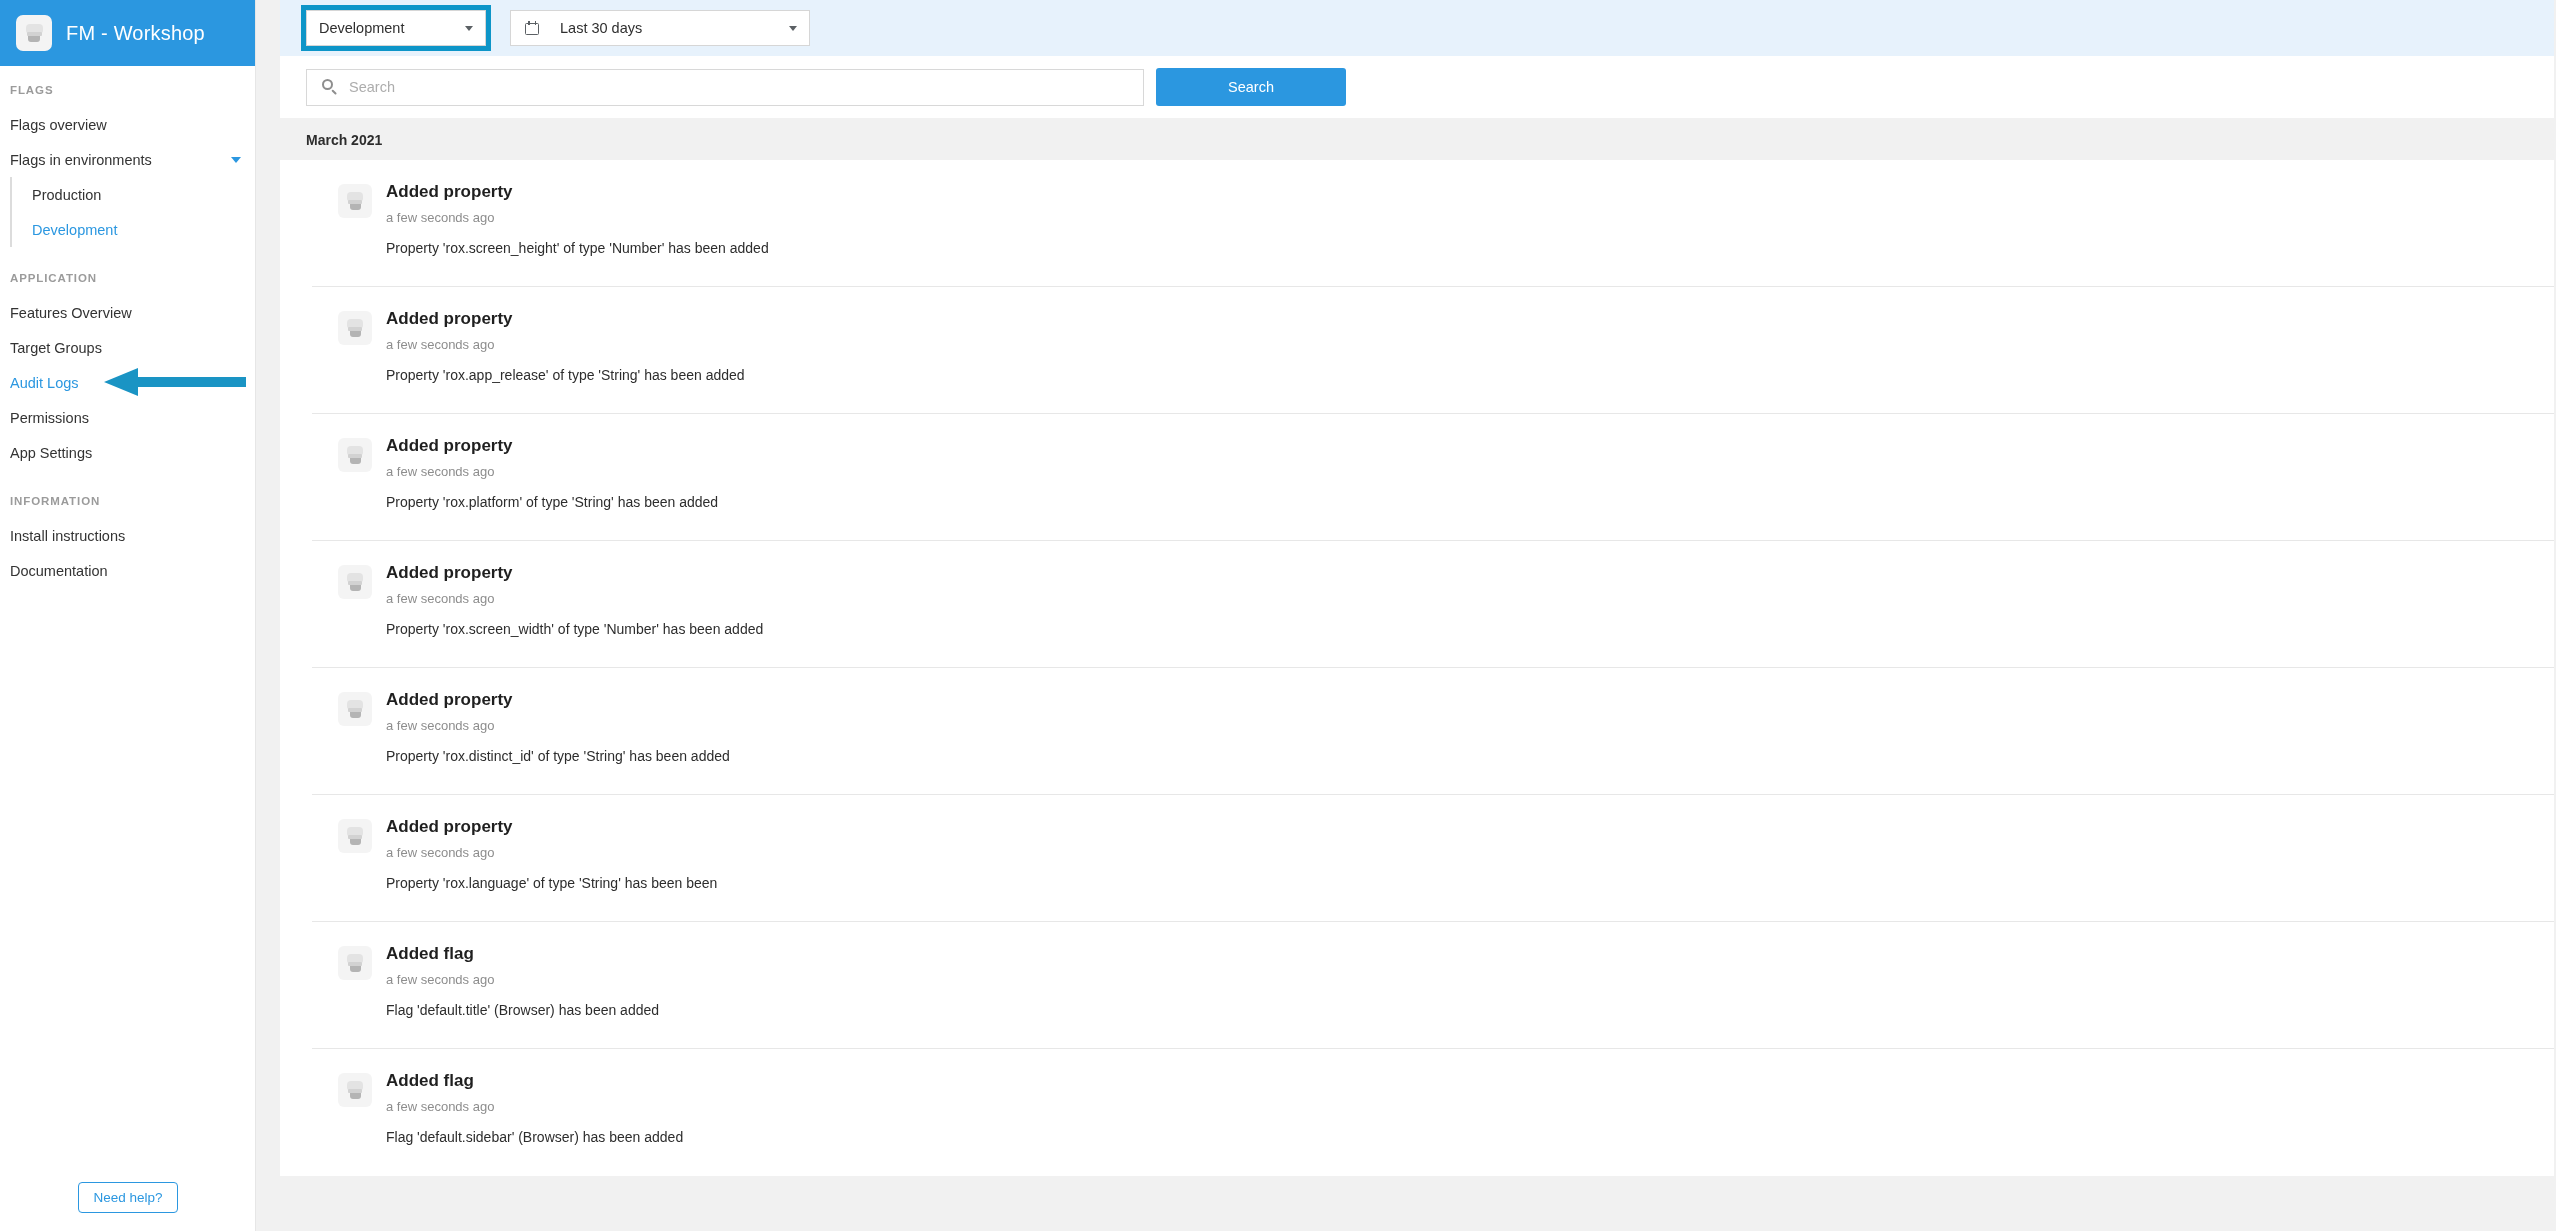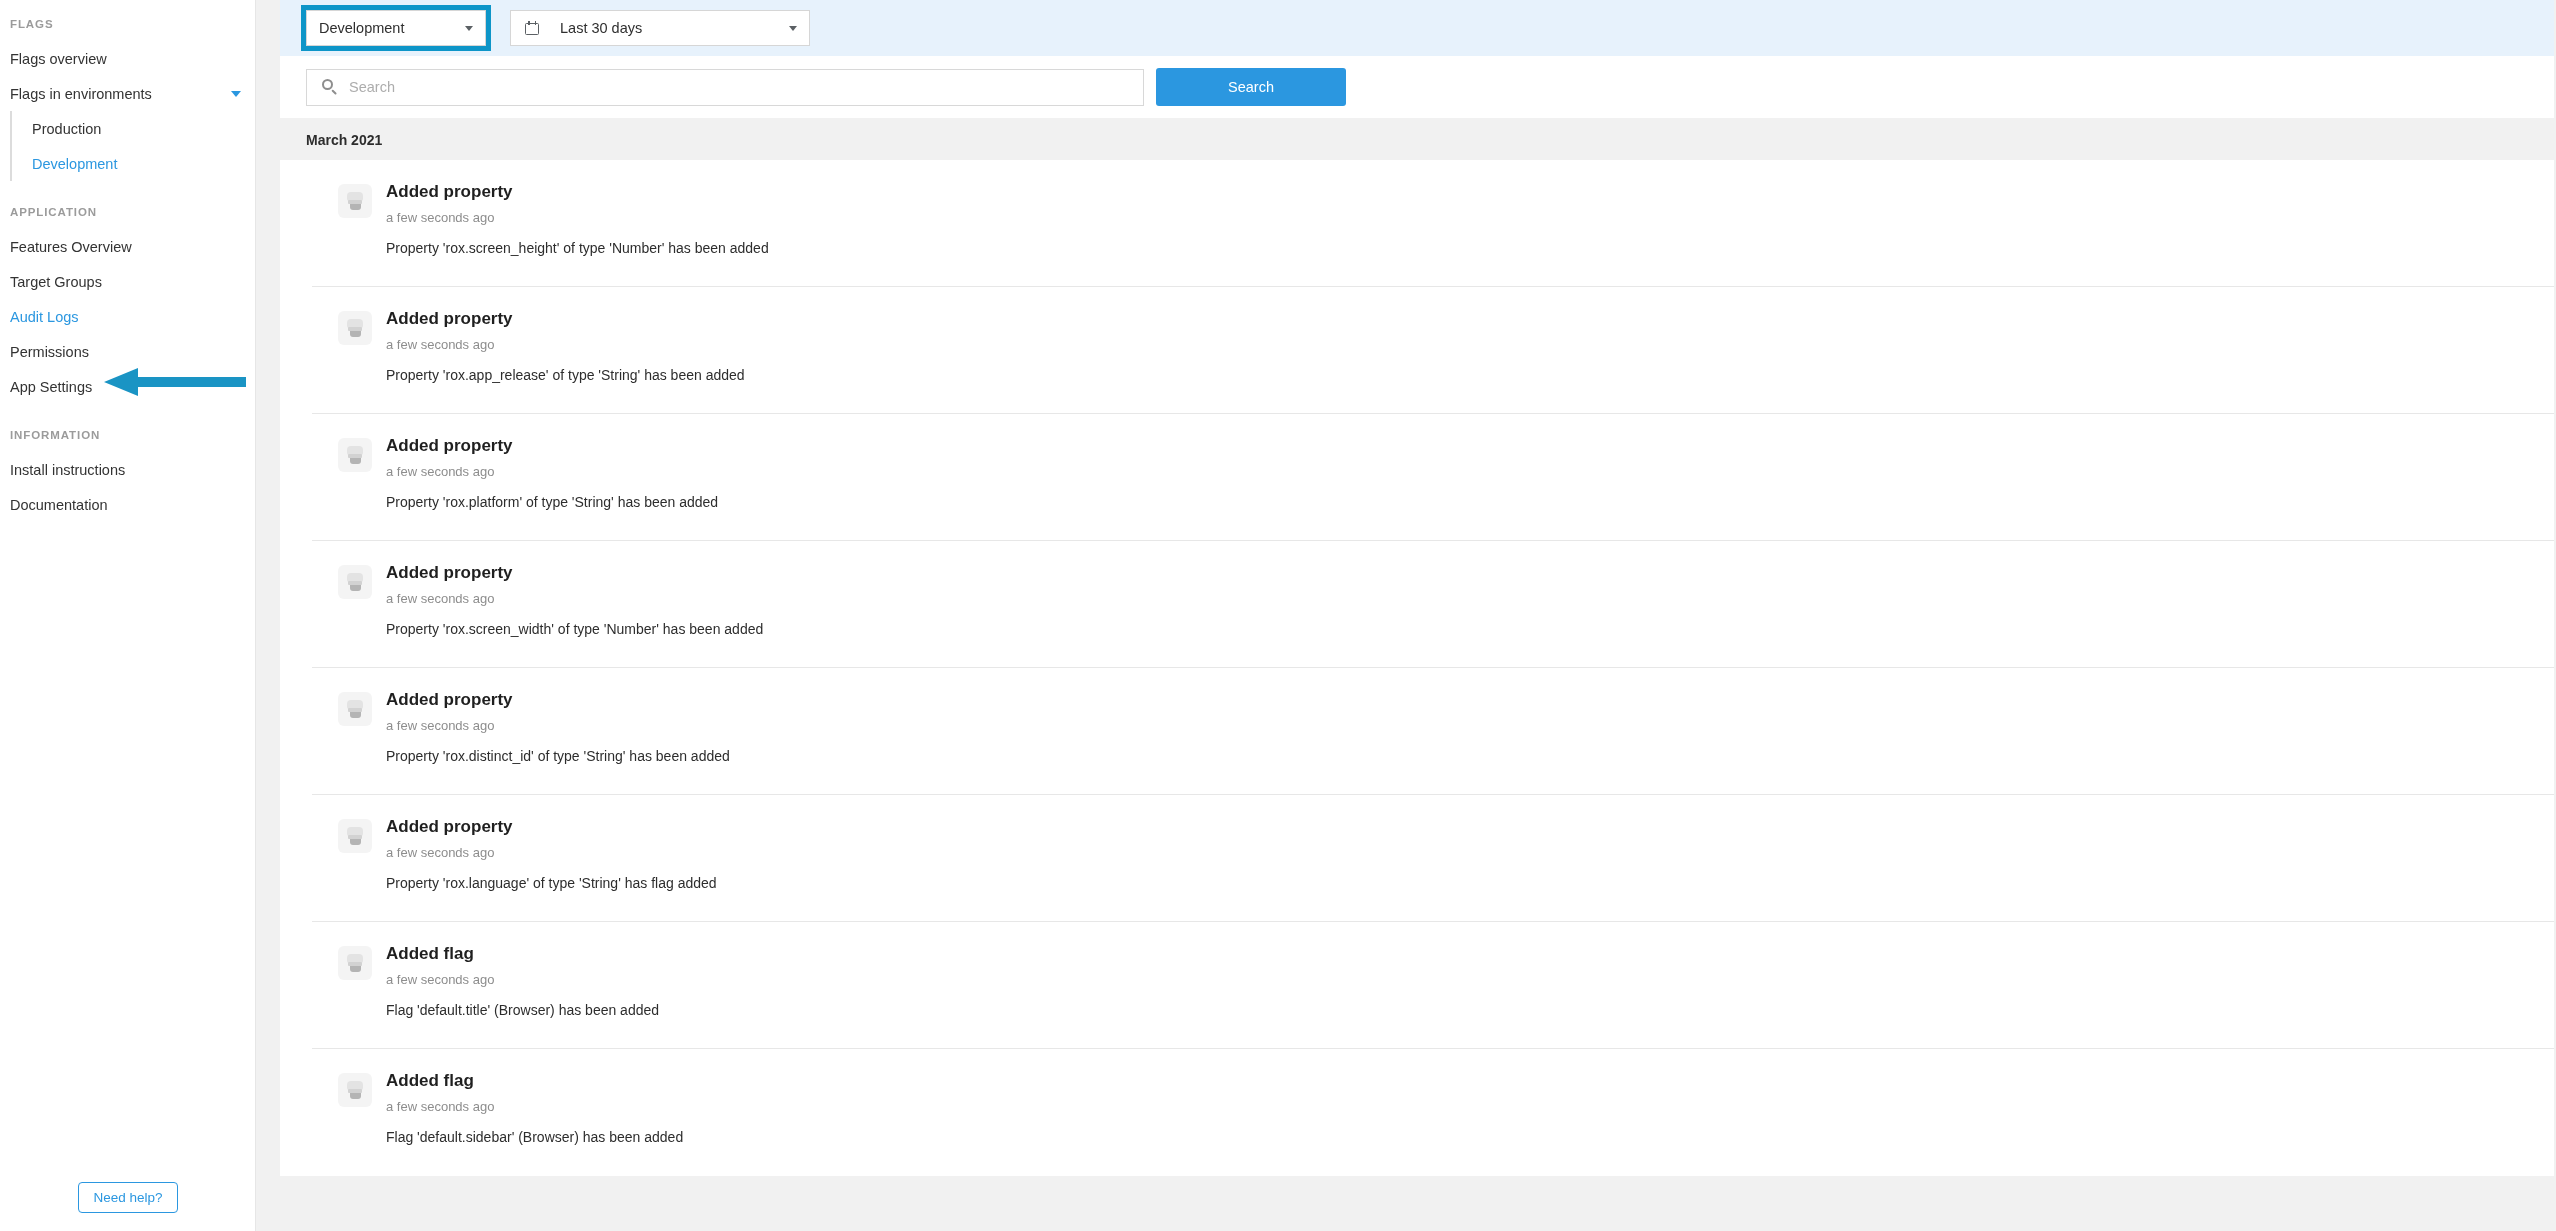--- a/index.html
+++ b/index.html
@@ -331,20 +331,30 @@
     z-index: 50;
   }
 </style>
 </head>
 <body>
 
 <div class="app">
 
   <aside class="sidebar">
 
+    <div class="sidebar-header">
+      <div class="logo-tile">
+        <div class="bucket">
+          <div class="b-top"></div>
+            <div class="b-mid"></div>
+            <div class="b-bot"></div>
+        </div>
+      </div>
+      <div class="app-title">FM - Workshop</div>
+    </div>
 
     <nav class="nav">
 
       <div class="nav-section-label">FLAGS</div>
       <div class="nav-item">
         <span>Flags overview</span>
       </div>
       <div class="nav-item">
         <span>Flags in environments</span>
         <span class="caret-down"></span>
@@ -508,21 +518,21 @@
           <div class="row-icon">
             <div class="bucket">
                 <div class="b-top"></div>
                 <div class="b-mid"></div>
                 <div class="b-bot"></div>
               </div>
           </div>
           <div class="row-text">
             <div class="row-title">Added property</div>
             <div class="row-time">a few seconds ago</div>
-            <div class="row-desc">Property 'rox.language' of type 'String' has flag added</div>
+            <div class="row-desc">Property 'rox.language' of type 'String' has been been</div>
           </div>
         </div>
 
         <div class="audit-row">
           <div class="row-icon">
             <div class="bucket">
                 <div class="b-top"></div>
                 <div class="b-mid"></div>
                 <div class="b-bot"></div>
               </div>

